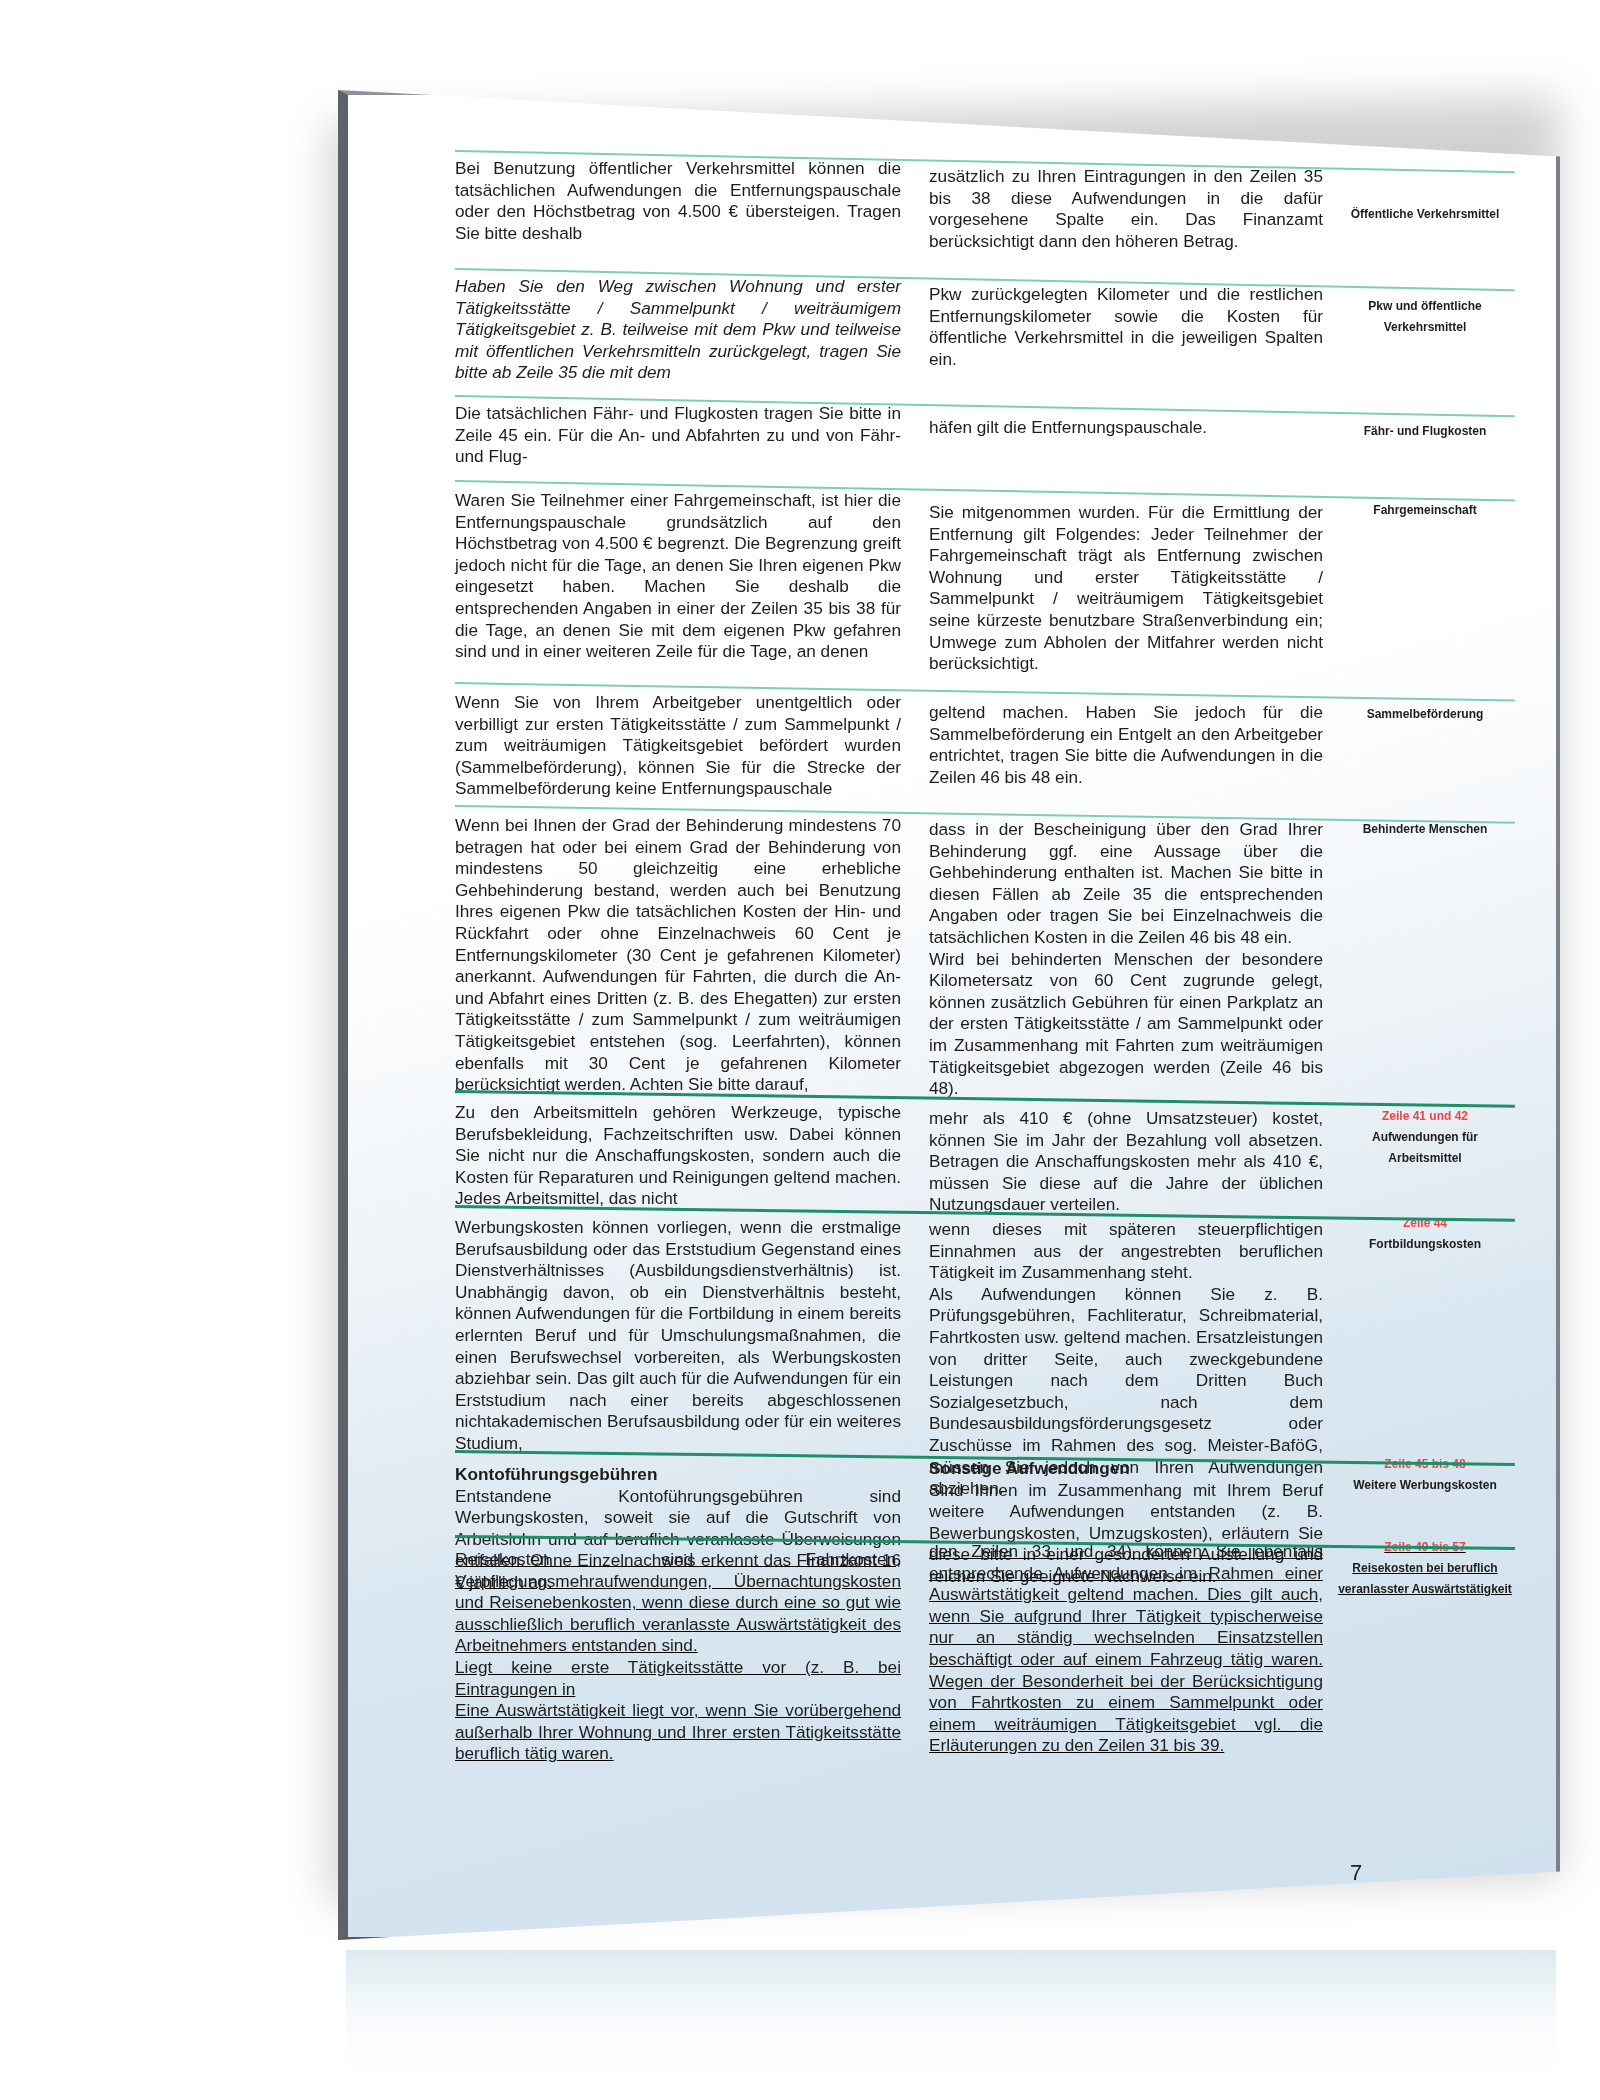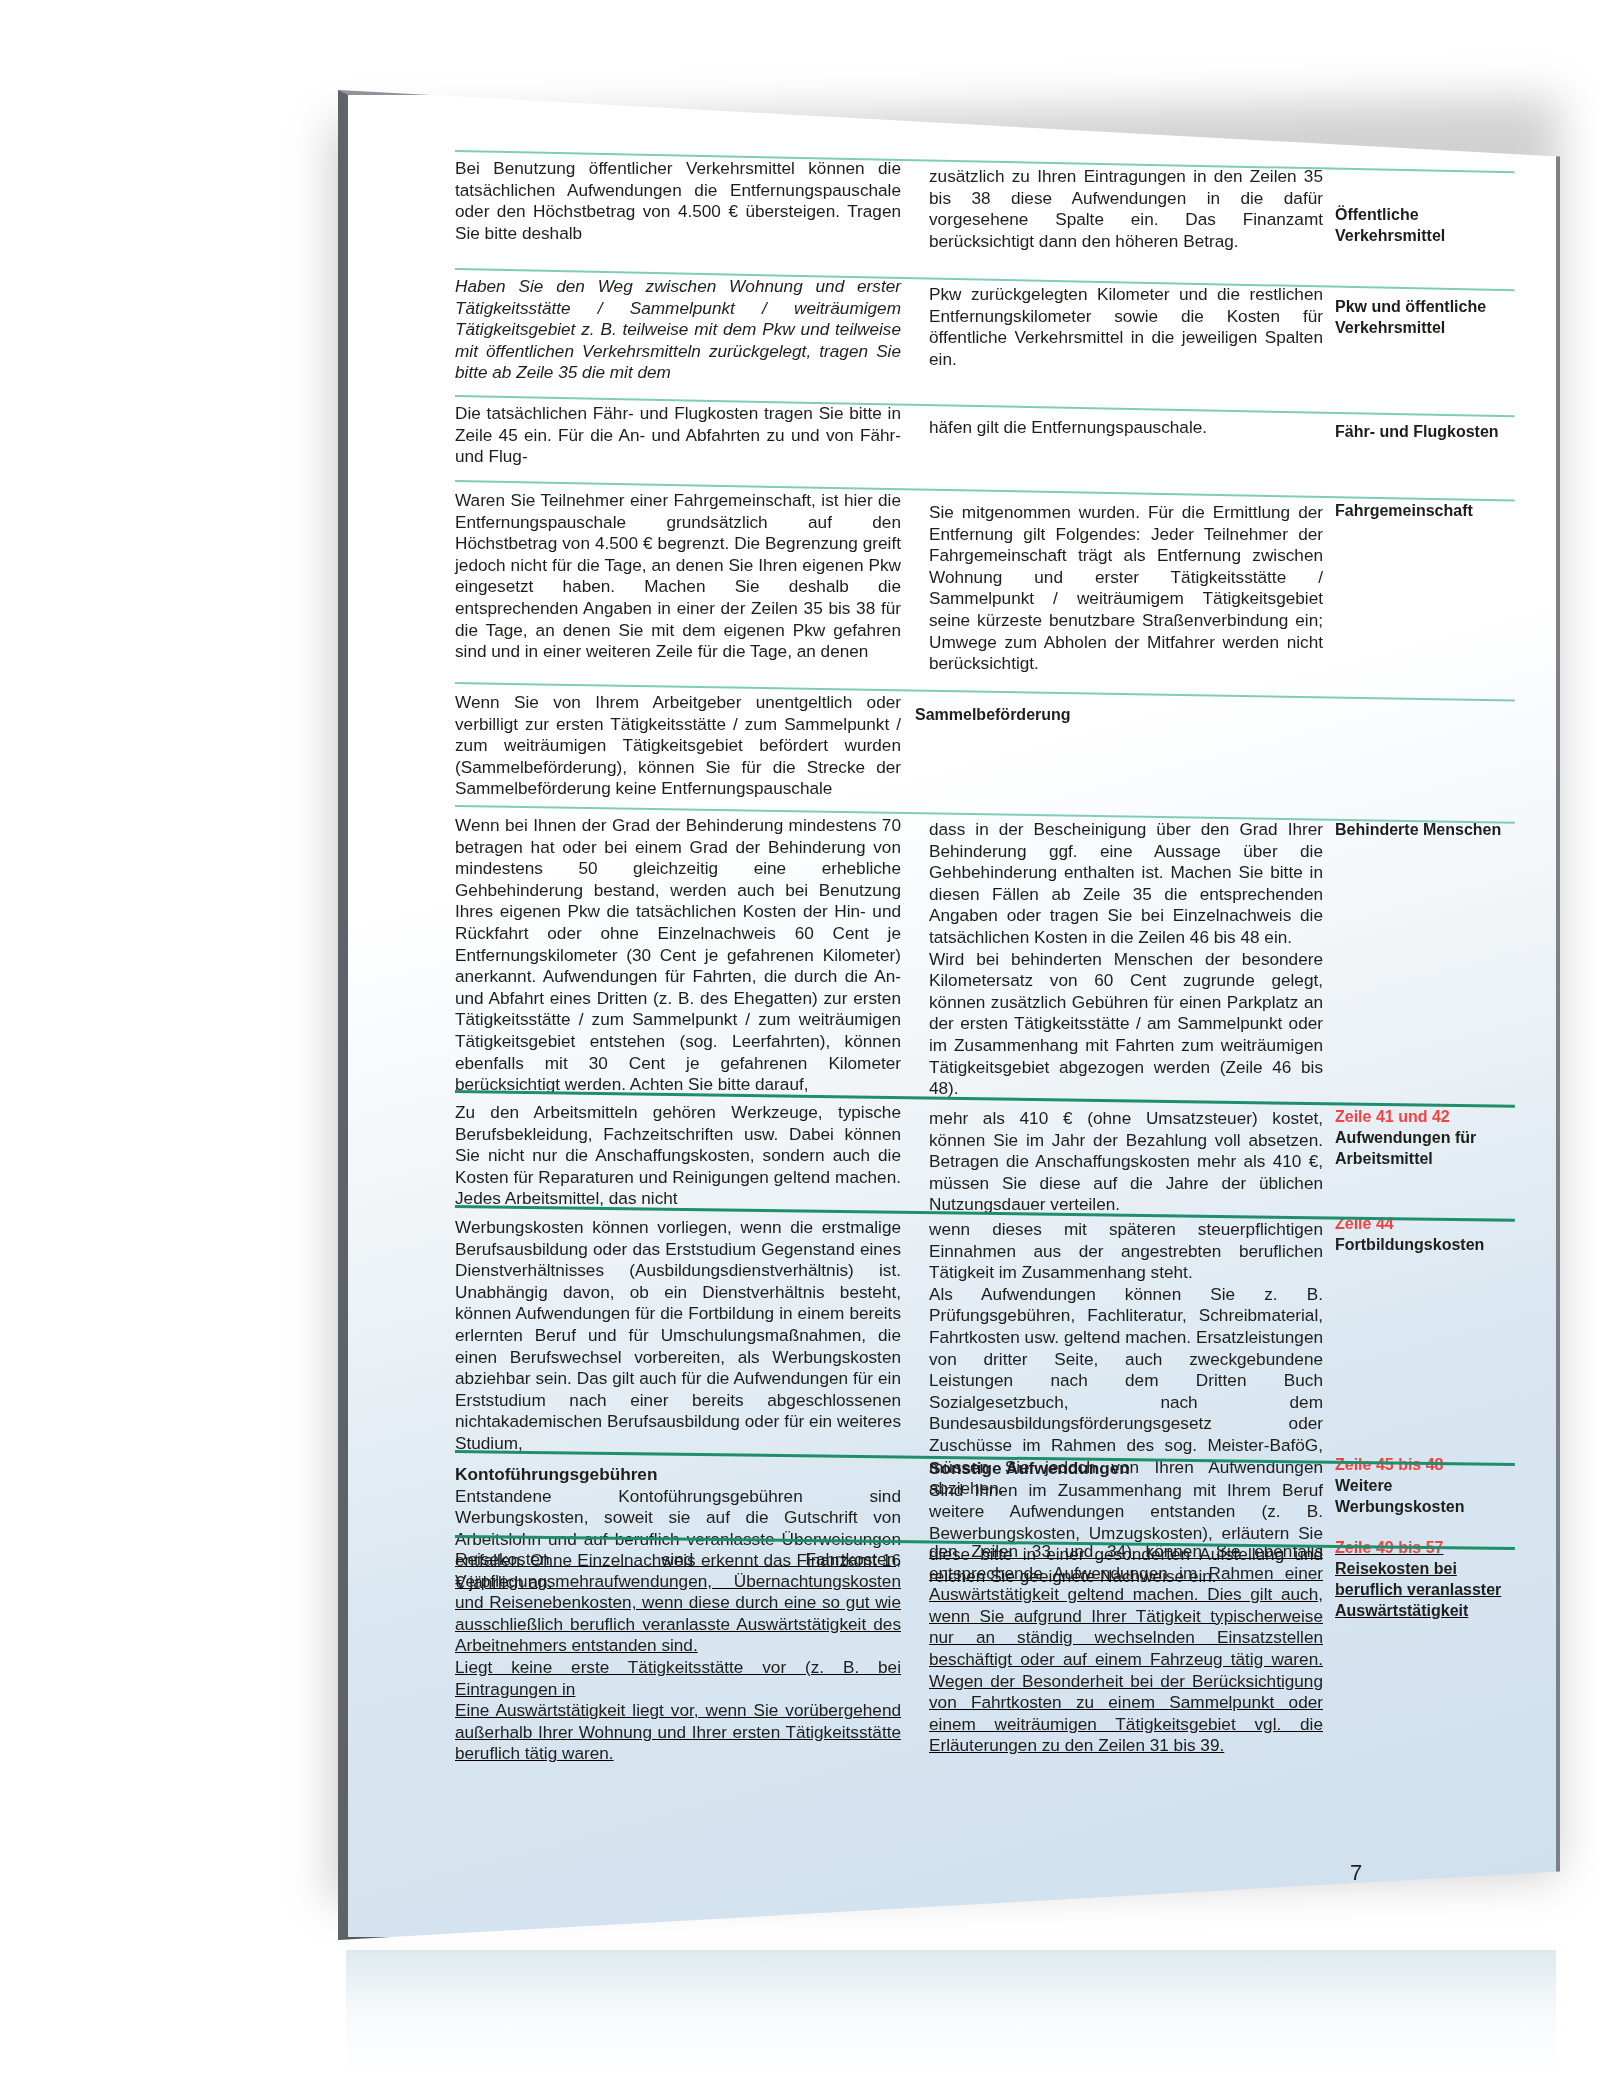--- a/index.html
+++ b/index.html
@@ -37,21 +37,21 @@
       display: grid; grid-template-columns: 460px 420px 180px; column-gap: 0;
     }
     .rule {
       position: absolute; left: 0; top: 0; width: 1060px; height: 2px; background: #7fcdb8;
       transform-origin: left top;
     }
     .rule.dark { background: #1f8e6a; height: 3px; }
     .col { font-size: 17.2px; line-height: 21.6px; color: #1d1d1b; text-align: justify; hyphens: manual; }
     .col.left { padding-right: 14px; }
     .col.mid { padding-left: 14px; padding-right: 12px; }
-    .side { text-align: left; font-size: 16px; line-height: 21px; font-weight: bold; color: #1d1d1b; }
+    .side { text-align: center; font-size: 12px; line-height: 21px; font-weight: bold; color: #1d1d1b; }
     .side .line-ref { color: #ef4444; font-weight: bold; display: block; }
     .subhead { font-weight: bold; display: block; text-align: left; }
     .para { display: block; }
     .page-number {
       position: absolute; left: 1350px; top: 1860px; font-size: 22px; color: #222; font-family: "Liberation Sans", sans-serif;
     }
   </style>
 </head>
 <body>
 
@@ -94,20 +94,21 @@
       <div class="col left" style="padding-top:10px;">Waren Sie Teilnehmer einer Fahrgemeinschaft, ist hier die Entfernungspauschale grundsätzlich auf den Höchstbetrag von 4.500 € begrenzt. Die Begrenzung greift jedoch nicht für die Tage, an denen Sie Ihren eigenen Pkw eingesetzt haben. Machen Sie deshalb die entsprechenden Angaben in einer der Zeilen 35 bis 38 für die Tage, an denen Sie mit dem eigenen Pkw gefahren sind und in einer weiteren Zeile für die Tage, an denen</div>
       <div class="col mid" style="padding-top:22px;">Sie mitgenommen wurden. Für die Ermittlung der Entfernung gilt Folgendes: Jeder Teilnehmer der Fahrgemeinschaft trägt als Entfernung zwischen Wohnung und erster Tätigkeitsstätte / Sammelpunkt / weiträumigem Tätigkeitsgebiet seine kürzeste benutzbare Straßenverbindung ein; Umwege zum Abholen der Mitfahrer werden nicht berücksichtigt.</div>
       <div class="side" style="padding-top:20px;">
         <span>Fahrgemeinschaft</span>
       </div>
     </div>
 
     <div class="section" style="top:532px;">
       <div class="rule" style="transform:rotate(0.95deg);"></div>
       <div class="col left" style="padding-top:10px;">Wenn Sie von Ihrem Arbeitgeber unentgeltlich oder verbilligt zur ersten Tätigkeitsstätte / zum Sammelpunkt / zum weiträumigen Tätigkeitsgebiet befördert wurden (Sammelbeförderung), können Sie für die Strecke der Sammelbeförderung keine Entfernungspauschale</div>
+      <div class="col mid" style="padding-top:20px;">geltend machen. Haben Sie jedoch für die Sammelbeförderung ein Entgelt an den Arbeitgeber entrichtet, tragen Sie bitte die Aufwendungen in die Zeilen 46 bis 48 ein.</div>
       <div class="side" style="padding-top:22px;">
         <span>Sammelbeförderung</span>
       </div>
     </div>
 
     <div class="section" style="top:655px;">
       <div class="rule" style="transform:rotate(0.9deg);"></div>
       <div class="col left" style="padding-top:10px;">Wenn bei Ihnen der Grad der Behinderung mindestens 70 betragen hat oder bei einem Grad der Behinderung von mindestens 50 gleichzeitig eine erhebliche Gehbehinderung bestand, werden auch bei Benutzung Ihres eigenen Pkw die tatsächlichen Kosten der Hin- und Rückfahrt oder ohne Einzelnachweis 60 Cent je Entfernungskilometer (30 Cent je gefahrenen Kilometer) anerkannt. Aufwendungen für Fahrten, die durch die An- und Abfahrt eines Dritten (z. B. des Ehegatten) zur ersten Tätigkeitsstätte / zum Sammelpunkt / zum weiträumigen Tätigkeitsgebiet entstehen (sog. Leerfahrten), können ebenfalls mit 30 Cent je gefahrenen Kilometer berücksichtigt werden. Achten Sie bitte darauf,</div>
       <div class="col mid" style="padding-top:14px;">
         <span class="para">dass in der Bescheinigung über den Grad Ihrer Behinderung ggf. eine Aussage über die Gehbehinderung enthalten ist. Machen Sie bitte in diesen Fällen ab Zeile 35 die entsprechenden Angaben oder tragen Sie bei Einzelnachweis die tatsächlichen Kosten in die Zeilen 46 bis 48 ein.</span>

